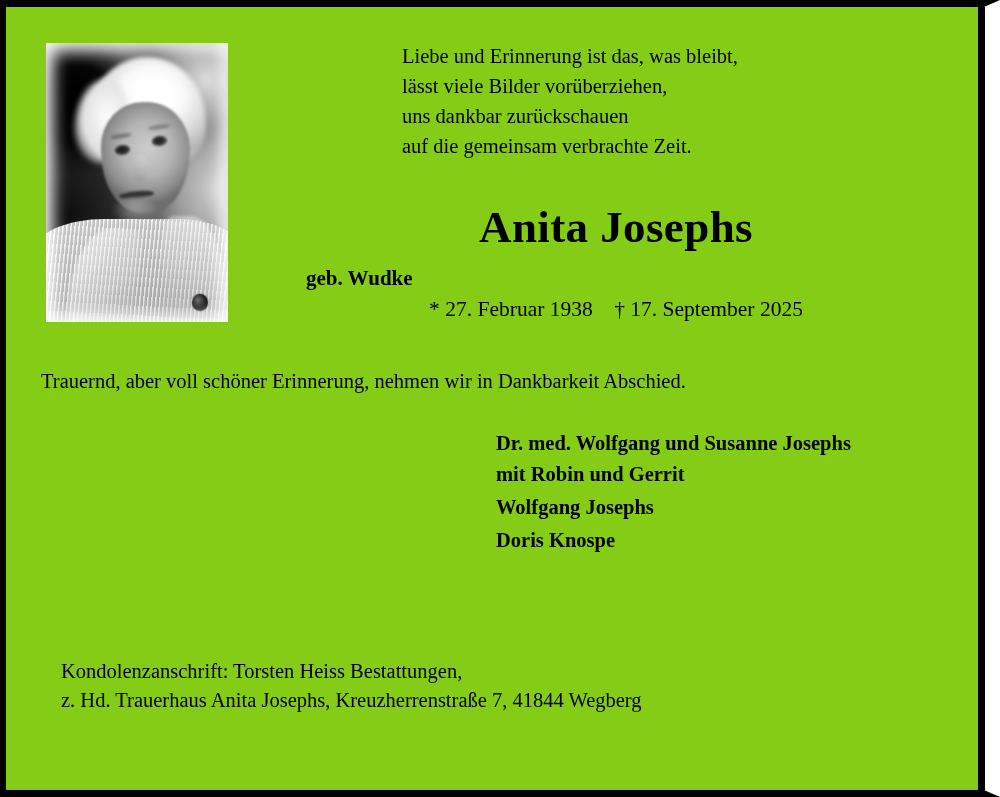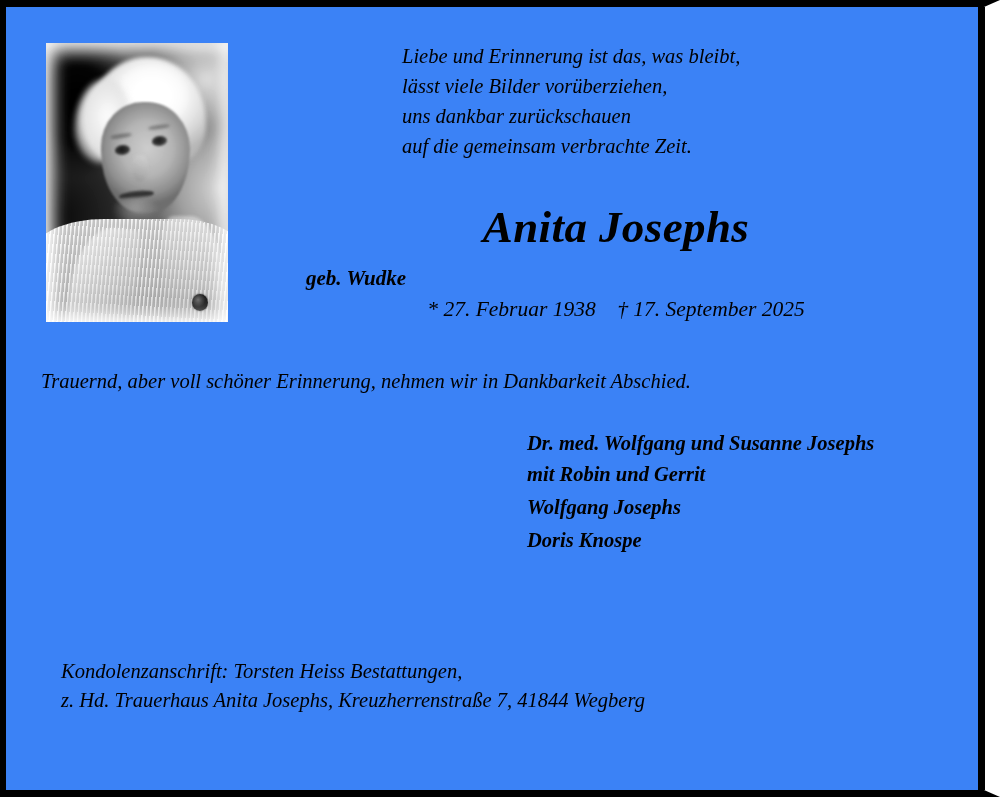--- a/index.html
+++ b/index.html
@@ -28,22 +28,21 @@
     border-left: 6px solid #000000;
     border-right: 16px solid #ffffff;
     background: #ffffff;
   }
   #notice-inner {
     position: absolute;
     left: 0;
     top: 0;
     right: 0;
     bottom: 0;
-    background: #3b82f6;
-    font-style: italic;
+    background: #84cc16;
   }
   #frame-right-rule {
     position: absolute;
     top: 0px;
     left: 972px;
     width: 7px;
     height: 783px;
     background: #000000;
   }
 
@@ -231,21 +230,21 @@
 
   #farewell-line {
     position: absolute;
     left: 35px;
     top: 363px;
     font-size: 20.5px;
   }
 
   #family-block {
     position: absolute;
-    left: 521px;
+    left: 490px;
     top: 421px;
     font-size: 20.5px;
     font-weight: bold;
     line-height: 31px;
   }
   #family-block .fam-group { margin-bottom: 0px; }
   #family-block .fam-gap { height: 2px; }
 
   #city-line {
     position: absolute;

